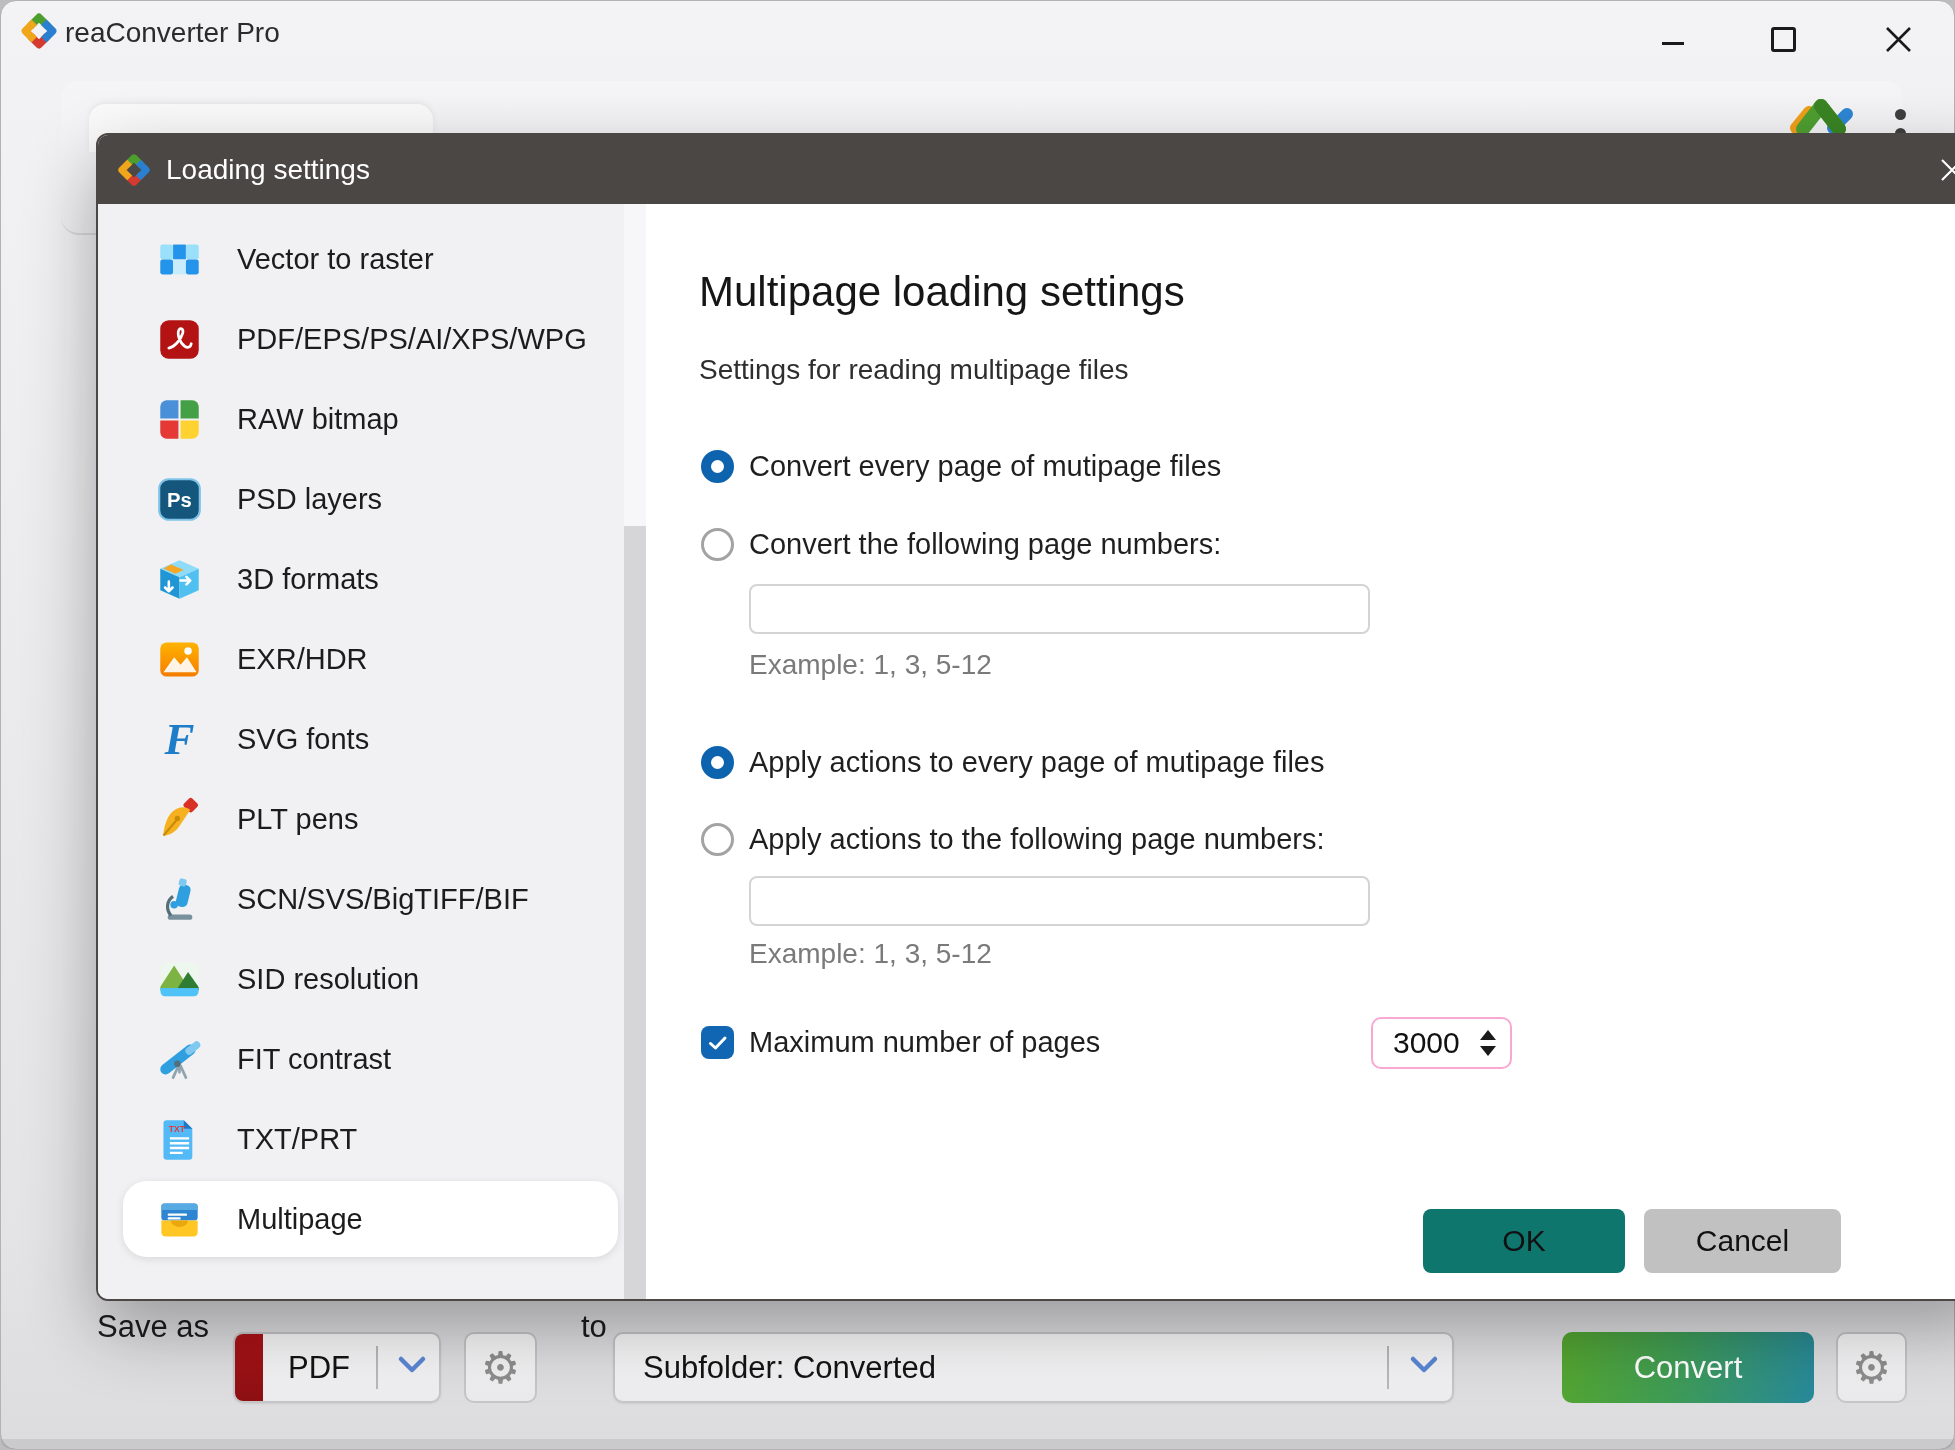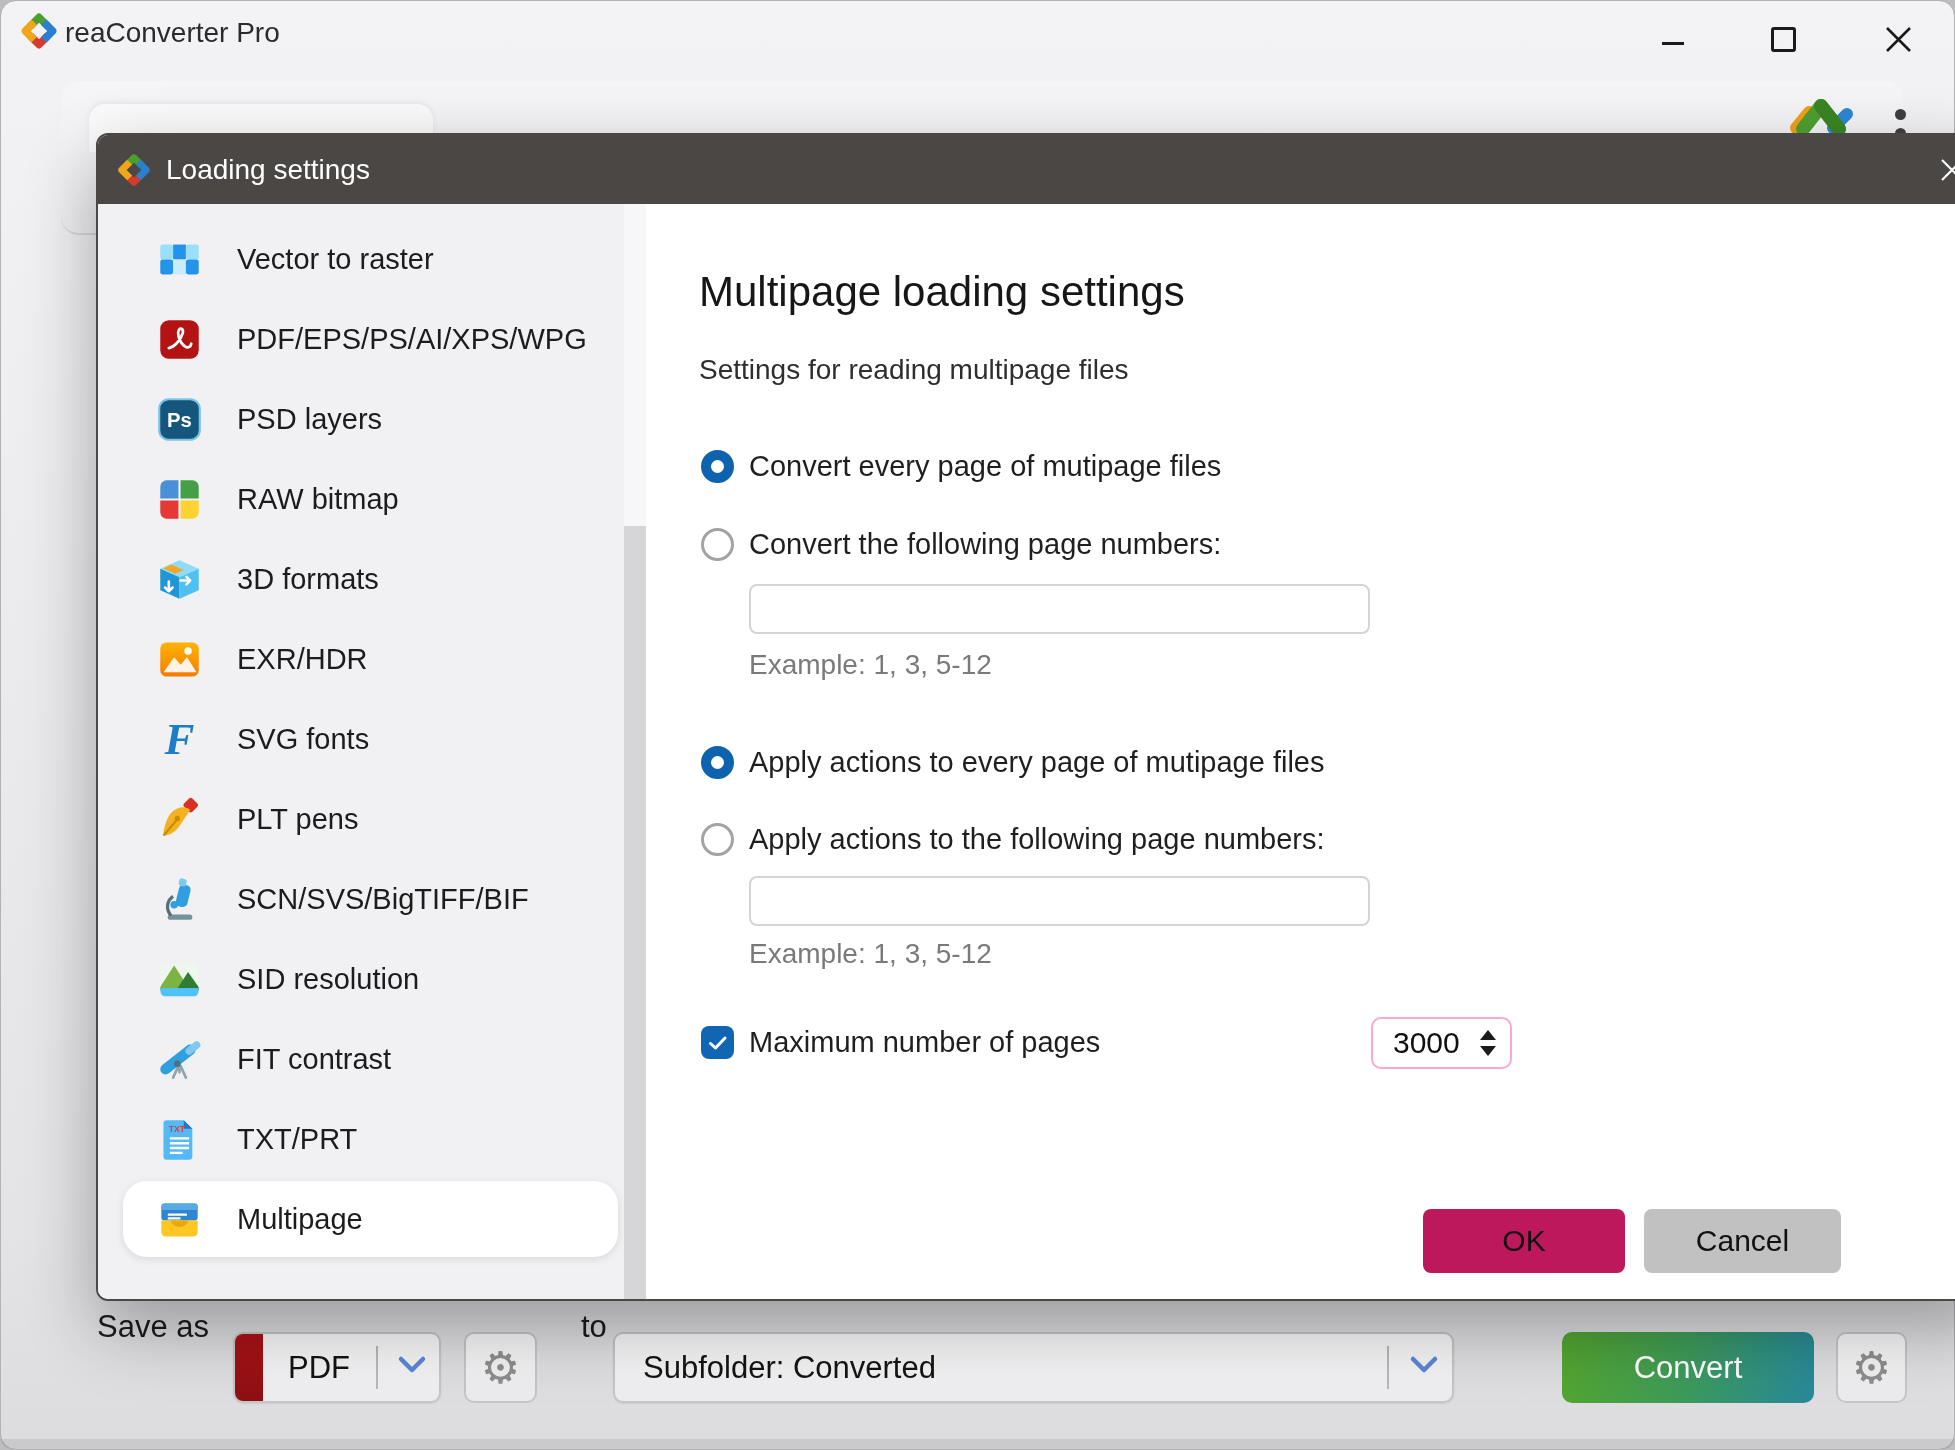--- a/index.html
+++ b/index.html
@@ -63,21 +63,21 @@
          border:2px solid #f9a8d4;border-radius:10px;background:#fff;display:flex;align-items:center;}
   .spin-val{font-size:30px;color:#111;margin-left:20px;}
   .spin-arrows{position:absolute;right:14px;top:50%;transform:translateY(-50%);display:flex;
          flex-direction:column;gap:6px;align-items:center;}
   .tri-up{width:0;height:0;border-left:8px solid transparent;border-right:8px solid transparent;
          border-bottom:10px solid #1b1b1b;cursor:pointer;}
   .tri-down{width:0;height:0;border-left:8px solid transparent;border-right:8px solid transparent;
          border-top:10px solid #1b1b1b;cursor:pointer;}
   .btn{position:absolute;top:1005px;height:64px;border-radius:8px;display:flex;align-items:center;
          justify-content:center;font-size:30px;color:#111;cursor:pointer;}
-  .btn-ok{left:777px;width:202px;background:#be185d;}
+  .btn-ok{left:777px;width:202px;background:#0f766e;}
   .btn-cancel{left:998px;width:197px;background:#c1c1c1;}
   
   .bbar-label{position:absolute;font-size:31px;color:#1c1c1c;top:1308px;white-space:nowrap;margin-left:24px;}
   .combo{position:absolute;top:1331px;height:71px;box-sizing:border-box;border:2px solid #c6c6c8;
          border-radius:10px;background:linear-gradient(180deg,#fcfcfd,#ececee);
          box-shadow:0 1px 2px rgba(0,0,0,.08);cursor:pointer;}
   .combo .sep{position:absolute;top:12px;bottom:12px;width:2px;background:#b9b9bb;}
   .combo .chev{position:absolute;top:50%;transform:translateY(-50%);}
   .combo-pdf{left:232px;width:208px;}
   .red-tab{position:absolute;left:0;top:0;bottom:0;width:28px;border-radius:8px 0 0 8px;
@@ -178,37 +178,37 @@
               <rect x="4" y="4" width="36" height="36" rx="8" fill="#b31312"></rect>
               <path d="M12 30 C17 29 23 23 25 16 C26 12 23 10.5 21.5 13 C19.5 16.5 22 25 27 28.5 C30 30.5 32.5 29 33 26" stroke="#fff" stroke-width="2.6" fill="none" stroke-linecap="round"></path>
             </svg>
           </span>
           <span class="lbl">PDF/EPS/PS/AI/XPS/WPG</span>
         </div>
 
         <div class="sb-item">
           <span class="ic">
             <svg viewBox="0 0 44 44" width="47" height="47">
-              <rect x="3" y="3" width="38" height="38" rx="9" fill="#15567c" stroke="#7fc4e8" stroke-width="2"></rect>
-              <text x="22" y="29" text-anchor="middle" font-size="19" font-weight="bold" fill="#ffffff" font-family="Liberation Sans, sans-serif">Ps</text>
-            </svg>
-          </span>
-          <span class="lbl">PSD layers</span>
-        </div>
-
-        <div class="sb-item">
-          <span class="ic">
-            <svg viewBox="0 0 44 44" width="47" height="47">
               <path d="M4 10 a6 6 0 0 1 6-6 H21 V21 H4 Z" fill="#4a90d9"></path>
               <path d="M23 4 H34 a6 6 0 0 1 6 6 V21 H23 Z" fill="#43a047"></path>
               <path d="M4 23 H21 V40 H10 a6 6 0 0 1 -6-6 Z" fill="#e53935"></path>
               <path d="M23 23 H40 V34 a6 6 0 0 1 -6 6 H23 Z" fill="#fdd231"></path>
             </svg>
           </span>
           <span class="lbl">RAW bitmap</span>
+        </div>
+
+        <div class="sb-item">
+          <span class="ic">
+            <svg viewBox="0 0 44 44" width="47" height="47">
+              <rect x="3" y="3" width="38" height="38" rx="9" fill="#15567c" stroke="#7fc4e8" stroke-width="2"></rect>
+              <text x="22" y="29" text-anchor="middle" font-size="19" font-weight="bold" fill="#ffffff" font-family="Liberation Sans, sans-serif">Ps</text>
+            </svg>
+          </span>
+          <span class="lbl">PSD layers</span>
         </div>
 
         <div class="sb-item">
           <span class="ic">
             <svg viewBox="0 0 44 44" width="47" height="47">
               <path d="M22 4 L40 12 L22 20 L4 12 Z" fill="#8edcf9"></path>
               <path d="M4 12 L22 20 L22 40 L4 32 Z" fill="#2196d5"></path>
               <path d="M40 12 L22 20 L22 40 L40 32 Z" fill="#4fc0f0"></path>
               <path d="M14 8 L26 13 L18 16.5 L7 11.7 Z" fill="#f5a623"></path>
               <path d="M23 23 h9 m0 0 l-3.5 -3.5 M32 23 l-3.5 3.5" stroke="#fff" stroke-width="2.4" fill="none" stroke-linecap="round"></path>

